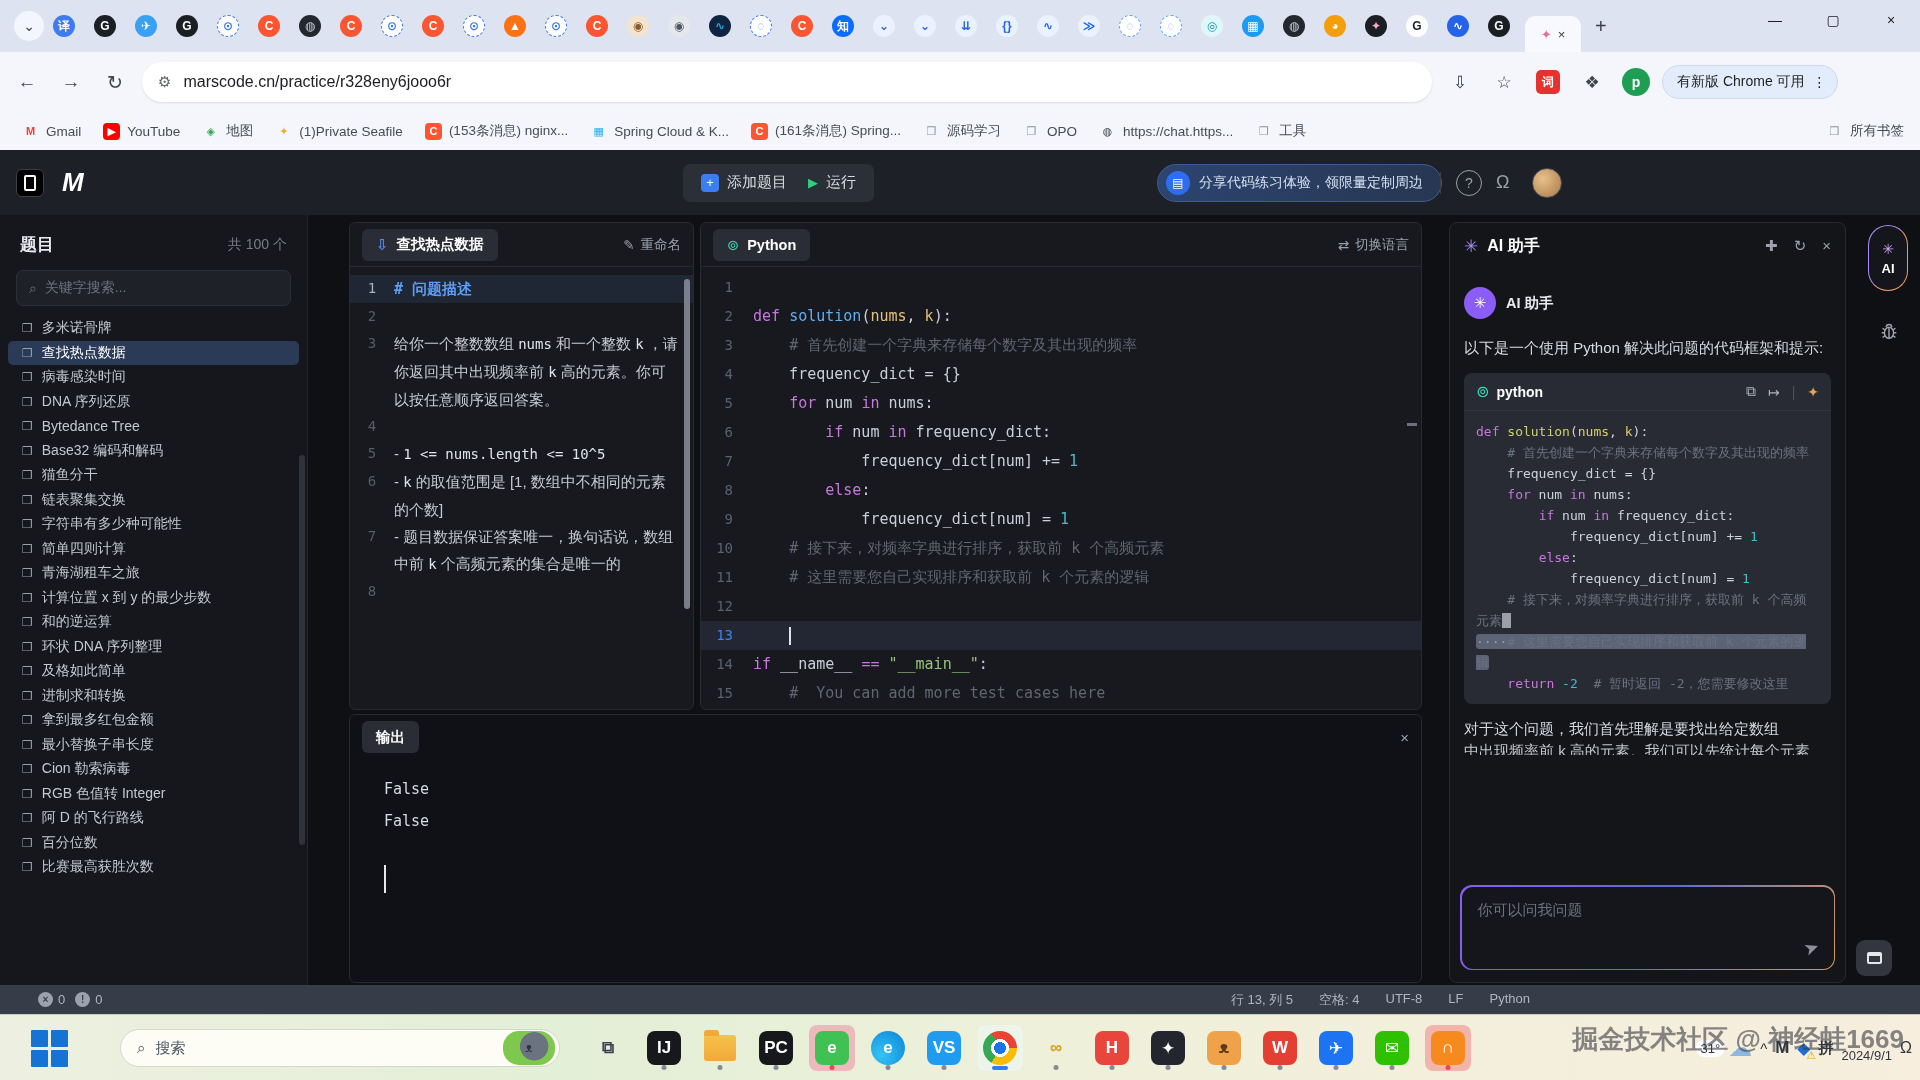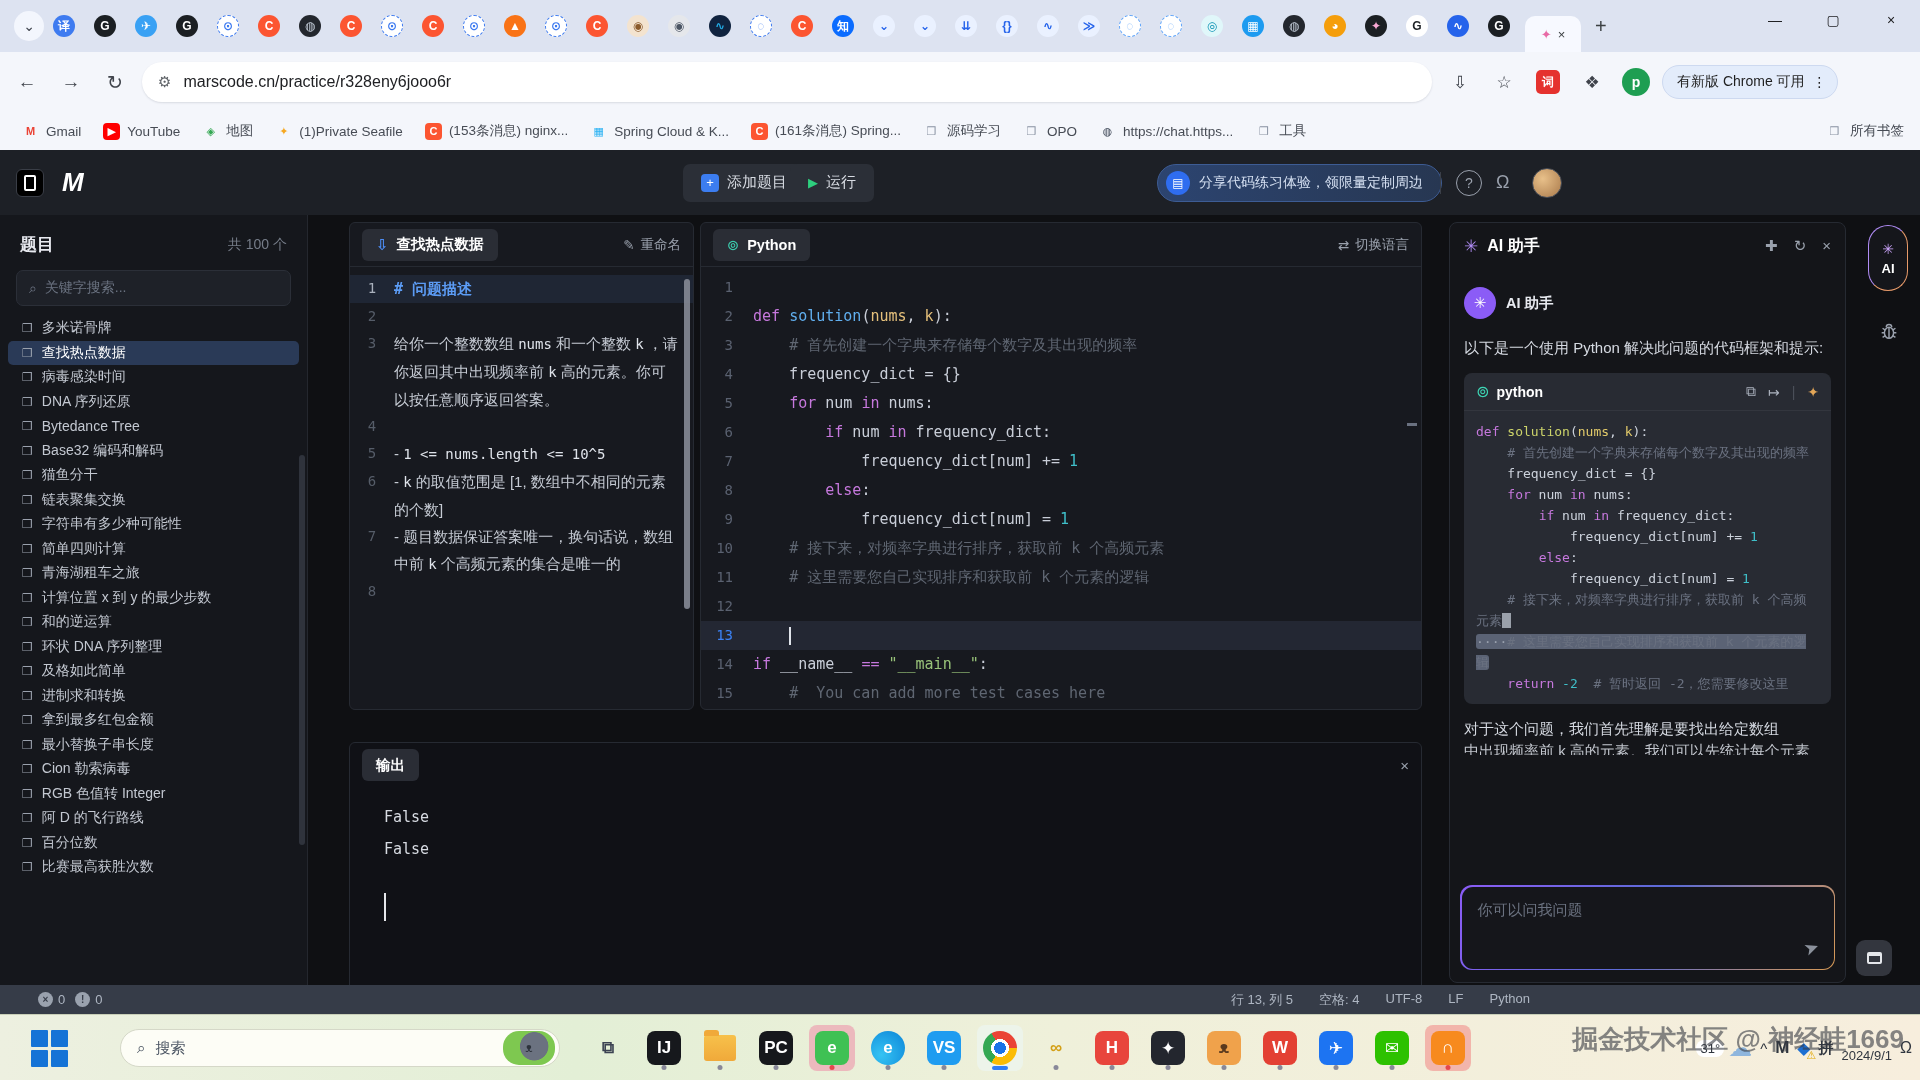--- a/index.html
+++ b/index.html
@@ -566,21 +566,21 @@
         <div class="crow"><span class="lno">10</span><div class="ltext"><span class="tok-t">    </span><span class="tok-c"># 接下来，对频率字典进行排序，获取前 k 个高频元素</span></div></div>
         <div class="crow"><span class="lno">11</span><div class="ltext"><span class="tok-t">    </span><span class="tok-c"># 这里需要您自己实现排序和获取前 k 个元素的逻辑</span></div></div>
         <div class="crow"><span class="lno">12</span></div>
         <div class="crow cur"><span class="lno">13</span><div class="ltext"><span class="tok-t">    </span><span class="caret"></span></div></div>
         <div class="crow"><span class="lno">14</span><div class="ltext"><span class="tok-k">if</span><span class="tok-t"> __name__ </span><span class="tok-k">==</span><span class="tok-t"> </span><span class="tok-s">"__main__"</span><span class="tok-t">:</span></div></div>
         <div class="crow"><span class="lno">15</span><div class="ltext"><span class="tok-t">    </span><span class="tok-c">#  You can add more test cases here</span></div></div>
       </div>
     <div class="ed-scrollmark"></div>
   </div>
 
-  <div class="card" style="left:349px;top:742px;width:1073px;height:269px;background:#101116;">
+  <div class="card" style="left:349px;top:714px;width:1073px;height:269px;background:#101116;">
     <div class="panel-head" style="border-bottom:none;">
       <div class="tab-pill">
         <span>输出</span>
       </div>
       <div class="head-right" style="font-size:15px;">×</div>
     </div>
     <div class="out-body">
       <div>False</div>
       <div>False</div>
       <span class="out-caret"></span>

